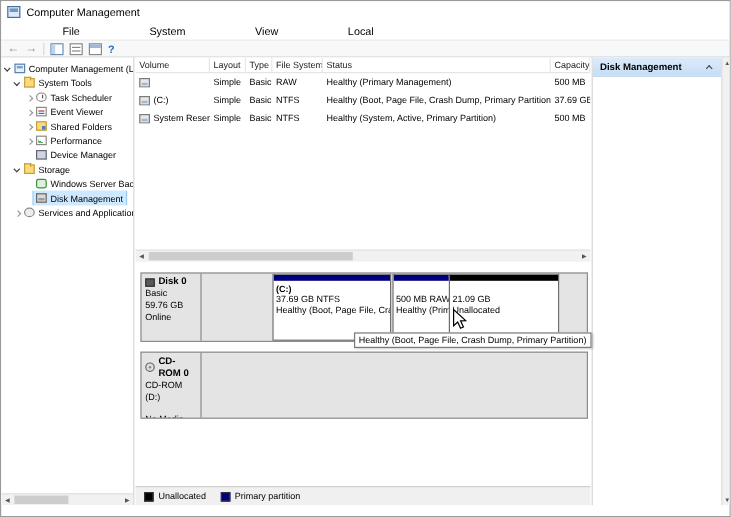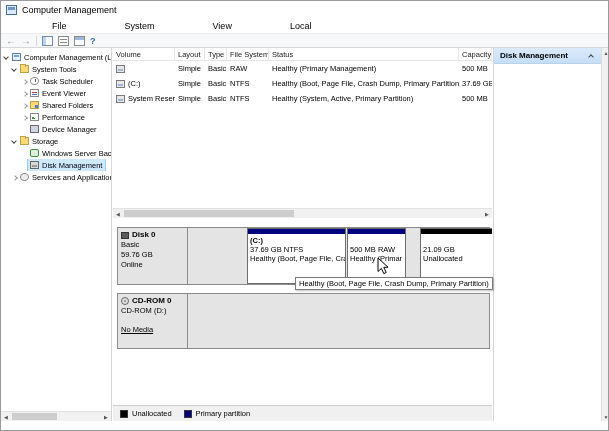--- a/index.html
+++ b/index.html
@@ -94,41 +94,41 @@
   .vol-name { display:flex; align-items:center; gap:3px; }
   .vicon { width:9px; height:8px; background:#e7e7e7; border:1px solid #7a7a7a; position:relative; flex:0 0 9px; }
   .vicon::after { content:""; position:absolute; left:1px; right:1px; bottom:1px; height:2px; background:#9fb8d8; }
   .mid-hscroll { left:0; right:0; top:160px; }
 
   
   .disk-area { position:absolute; left:0; right:0; top:171px; bottom:17px; background:#fff; overflow:hidden; }
   .disk-row { position:absolute; left:4px; width:373px; border:1px solid #8b8b8b; background:#e4e4e4; display:flex; }
   .row-disk0 { top:8px; height:58px; }
   .row-cdrom { top:74px; height:56px; }
-  .disk-label { width:70px; border-right:1px solid #8b8b8b; padding:2px 3px; font-size:7.5px;
+  .disk-label { width:50px; border-right:1px solid #8b8b8b; padding:2px 3px; font-size:7.5px;
                 line-height:10px; overflow:hidden; }
   .disk-name { font-weight:bold; font-size:8px; display:flex; align-items:center; gap:3px; }
   .dicon { width:8px; height:7px; background:#5a5a5a; border:1px solid #333; flex:0 0 8px; }
   .cdicon { width:8px; height:8px; border-radius:50%; border:1px solid #666; background:#ddd;
             position:relative; flex:0 0 8px; }
   .cdicon::after { content:""; position:absolute; left:2px; top:2px; width:2px; height:2px;
                    border-radius:50%; background:#888; }
   .no-media { margin-top:9px;text-decoration:underline; }
   .parts { position:relative; flex:1; }
   .part { position:absolute; top:0; bottom:0; background:#fff; border:1px solid #6d6d6d;
           font-size:7.5px; line-height:9px; padding:0 2px; overflow:hidden; white-space:nowrap; }
   .part .stripe { position:absolute; left:0; top:0; right:0; height:5px; }
   .stripe-primary { background:#00007e; }
   .stripe-unalloc { background:#000000; }
   .pt { margin-top:7px; font-weight:bold; height:9px; }
   .pl { height:9px; }
   .p1 { left:0;   width:58px; }
   .p2 { left:59px;  width:99px; }
   .p3 { left:159px; width:59px; }
-  .p4 { left:232px; width:92px; }
+  .p4 { left:206px; width:92px; }
 
   .legend { position:absolute; left:0; right:0; bottom:0; height:16px; background:#f0f0f0;
             border-top:1px solid #cfcfcf; display:flex; align-items:center; gap:12px;
             padding-left:7px; font-size:7.5px; }
   .legend-item { display:flex; align-items:center; gap:4px; }
   .lsq { width:8px; height:8px; border:1px solid #333; }
   .lsq-unalloc { background:#000000; }
   .lsq-primary { background:#00007e; }
 
   

